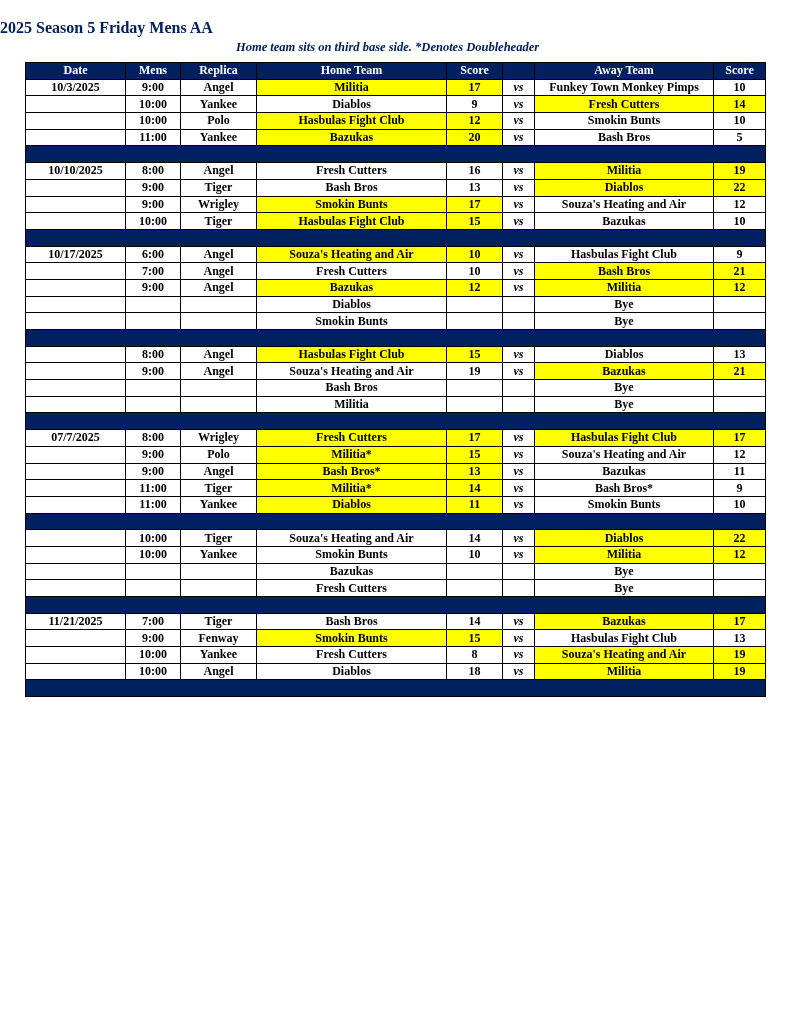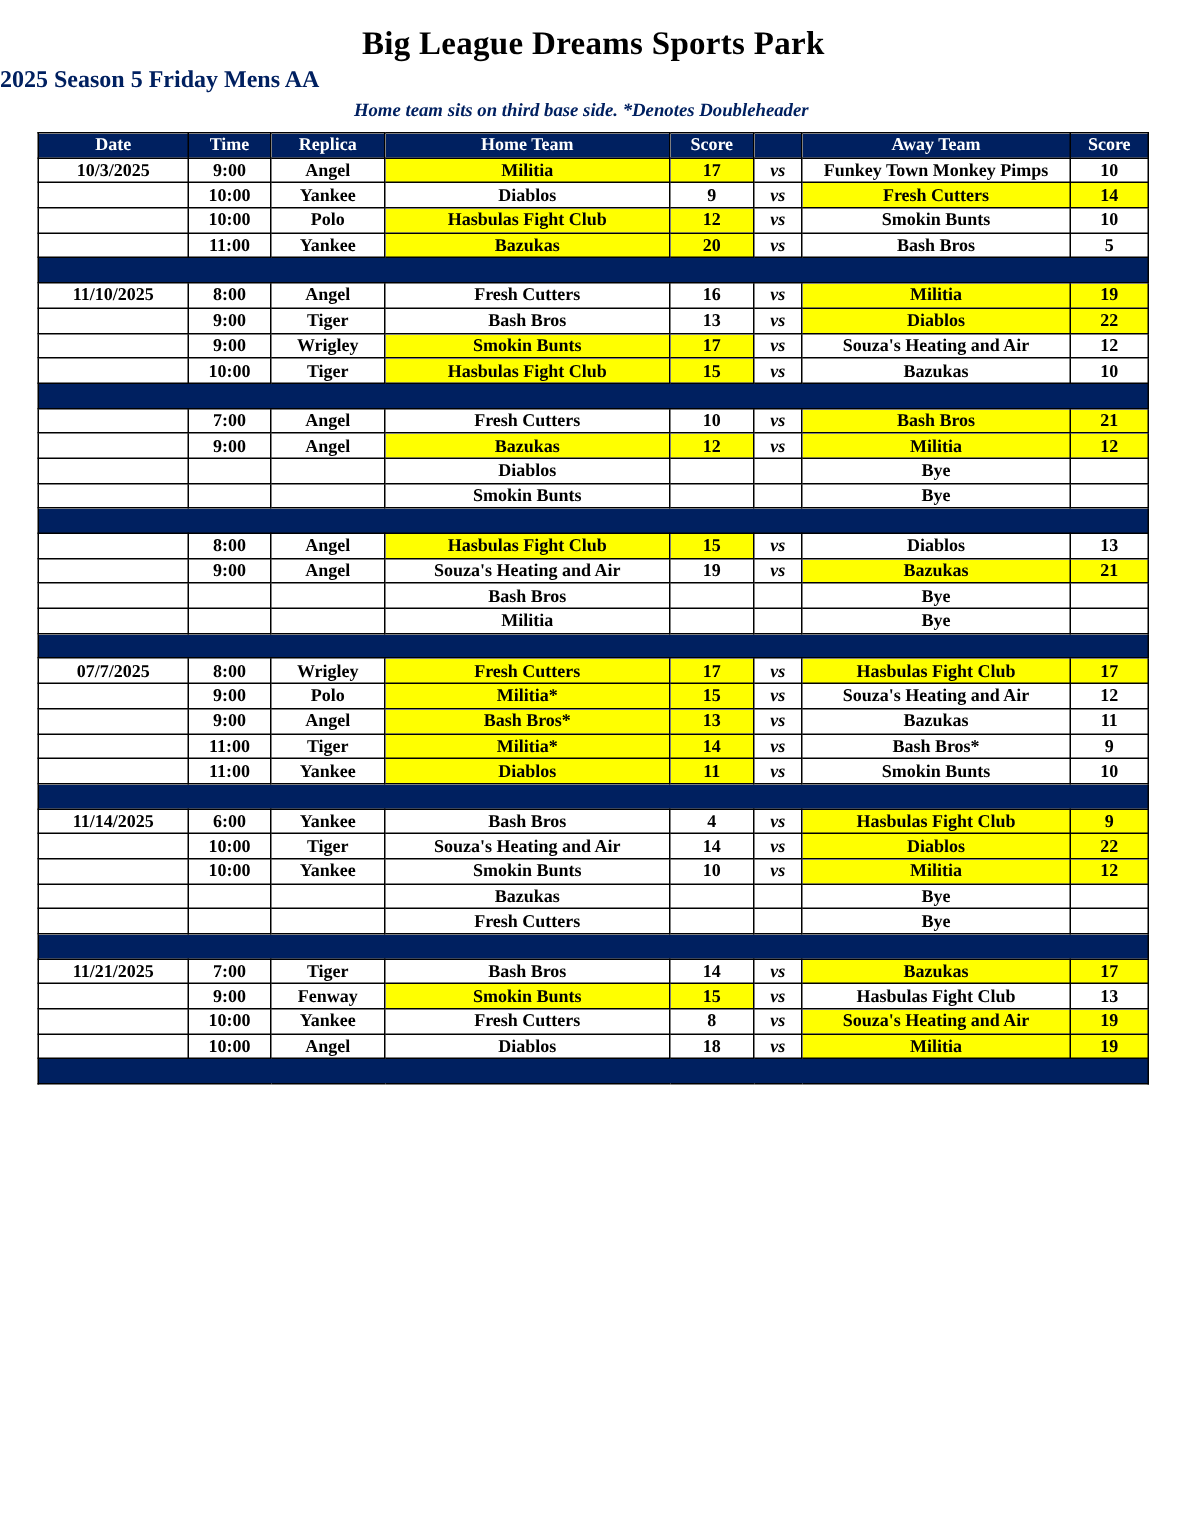--- a/index.html
+++ b/index.html
@@ -81,39 +81,38 @@
   col.c-home  { width: 190px; }
   col.c-hs    { width: 56px; }
   col.c-vs    { width: 32px; }
   col.c-away  { width: 179px; }
   col.c-as    { width: 52px; }
 </style>
 </head>
 <body>
 
 <div class="page">
-  <h1 class="title">Big League Dreams Sports Park</h1>
   <h2 class="subtitle">2025 Season 5 Friday Mens AA</h2>
   <div class="note">Home team sits on third base side.  *Denotes Doubleheader</div>
 
   <table class="schedule">
     <colgroup>
       <col class="c-date">
         <col class="c-time">
         <col class="c-rep">
         <col class="c-home">
       <col class="c-hs">
         <col class="c-vs">
         <col class="c-away">
         <col class="c-as">
     </colgroup>
     <thead>
       <tr>
         <th>Date</th>
-        <th>Time</th>
+        <th>Mens</th>
         <th>Replica</th>
         <th>Home Team</th>
         <th>Score</th>
         <th></th>
         <th>Away Team</th>
         <th>Score</th>
       </tr>
     </thead>
     <tbody>
         <tr>
@@ -153,21 +152,21 @@
           <td class="hl">Bazukas</td>
           <td class="hl">20</td>
           <td class="vs">vs</td>
           <td>Bash Bros</td>
           <td>5</td>
         </tr>
         <tr class="sep-row">
           <td colspan="8"></td>
         </tr>
         <tr>
-          <td>11/10/2025</td>
+          <td>10/10/2025</td>
           <td>8:00</td>
           <td>Angel</td>
           <td>Fresh Cutters</td>
           <td>16</td>
           <td class="vs">vs</td>
           <td class="hl">Militia</td>
           <td class="hl">19</td>
         </tr>
         <tr>
           <td></td>
@@ -194,20 +193,30 @@
           <td>10:00</td>
           <td>Tiger</td>
           <td class="hl">Hasbulas Fight Club</td>
           <td class="hl">15</td>
           <td class="vs">vs</td>
           <td>Bazukas</td>
           <td>10</td>
         </tr>
         <tr class="sep-row">
           <td colspan="8"></td>
+        </tr>
+        <tr>
+          <td>10/17/2025</td>
+          <td>6:00</td>
+          <td>Angel</td>
+          <td class="hl">Souza's Heating and Air</td>
+          <td class="hl">10</td>
+          <td class="vs">vs</td>
+          <td>Hasbulas Fight Club</td>
+          <td>9</td>
         </tr>
         <tr>
           <td></td>
           <td>7:00</td>
           <td>Angel</td>
           <td>Fresh Cutters</td>
           <td>10</td>
           <td class="vs">vs</td>
           <td class="hl">Bash Bros</td>
           <td class="hl">21</td>
@@ -335,30 +344,20 @@
           <td class="hl">Diablos</td>
           <td class="hl">11</td>
           <td class="vs">vs</td>
           <td>Smokin Bunts</td>
           <td>10</td>
         </tr>
         <tr class="sep-row">
           <td colspan="8"></td>
         </tr>
         <tr>
-          <td>11/14/2025</td>
-          <td>6:00</td>
-          <td>Yankee</td>
-          <td>Bash Bros</td>
-          <td>4</td>
-          <td class="vs">vs</td>
-          <td class="hl">Hasbulas Fight Club</td>
-          <td class="hl">9</td>
-        </tr>
-        <tr>
           <td></td>
           <td>10:00</td>
           <td>Tiger</td>
           <td>Souza's Heating and Air</td>
           <td>14</td>
           <td class="vs">vs</td>
           <td class="hl">Diablos</td>
           <td class="hl">22</td>
         </tr>
         <tr>

